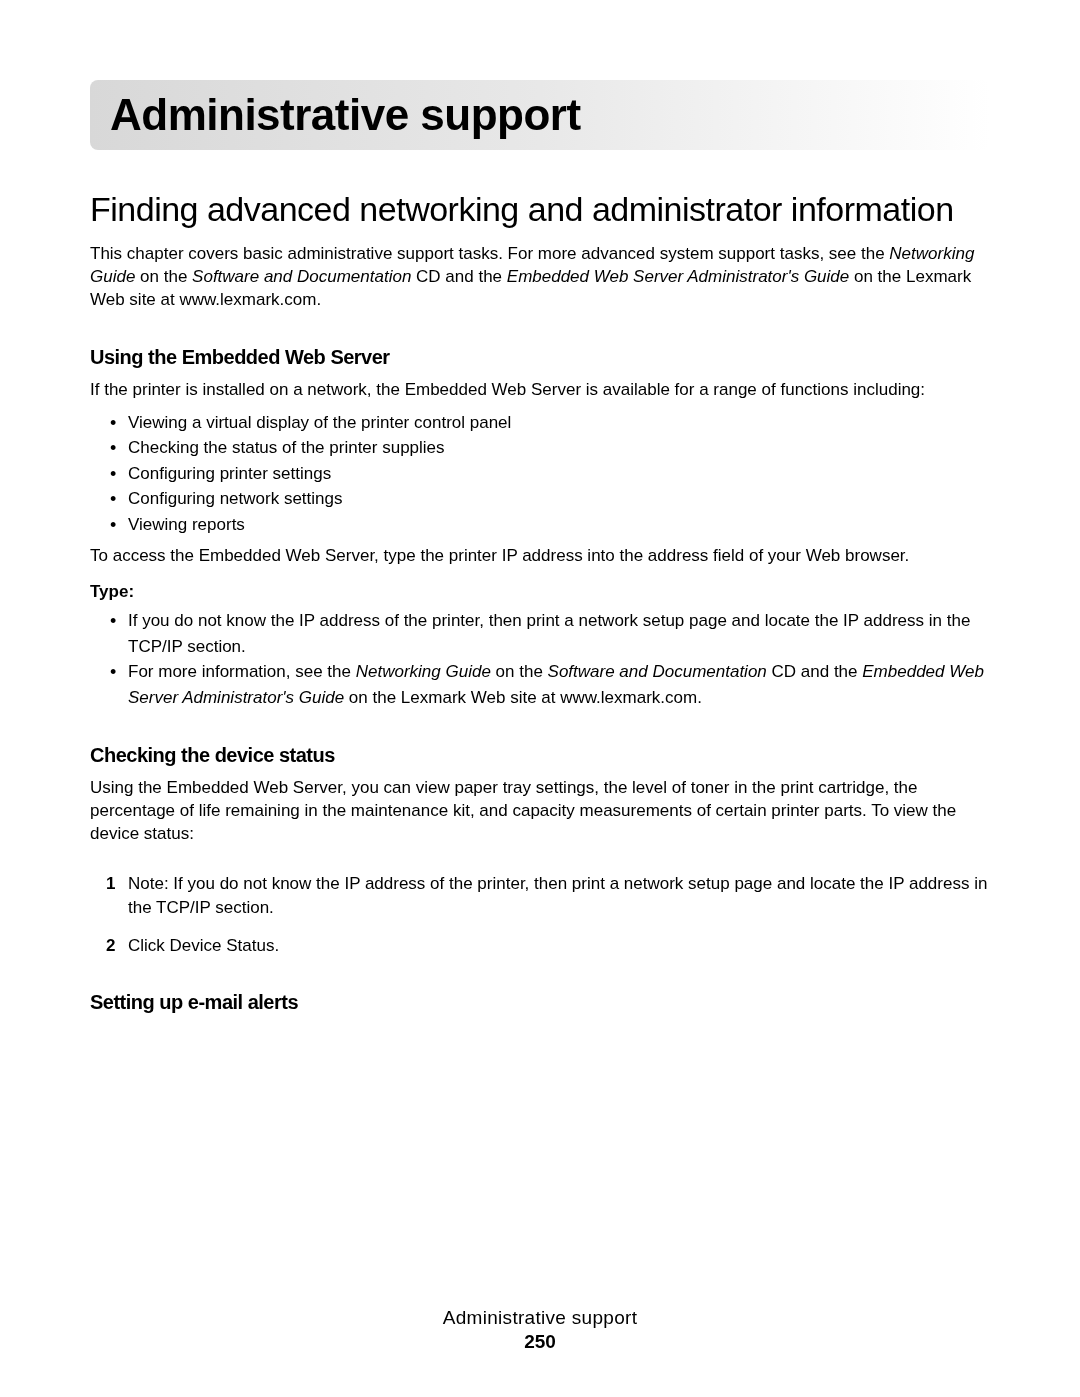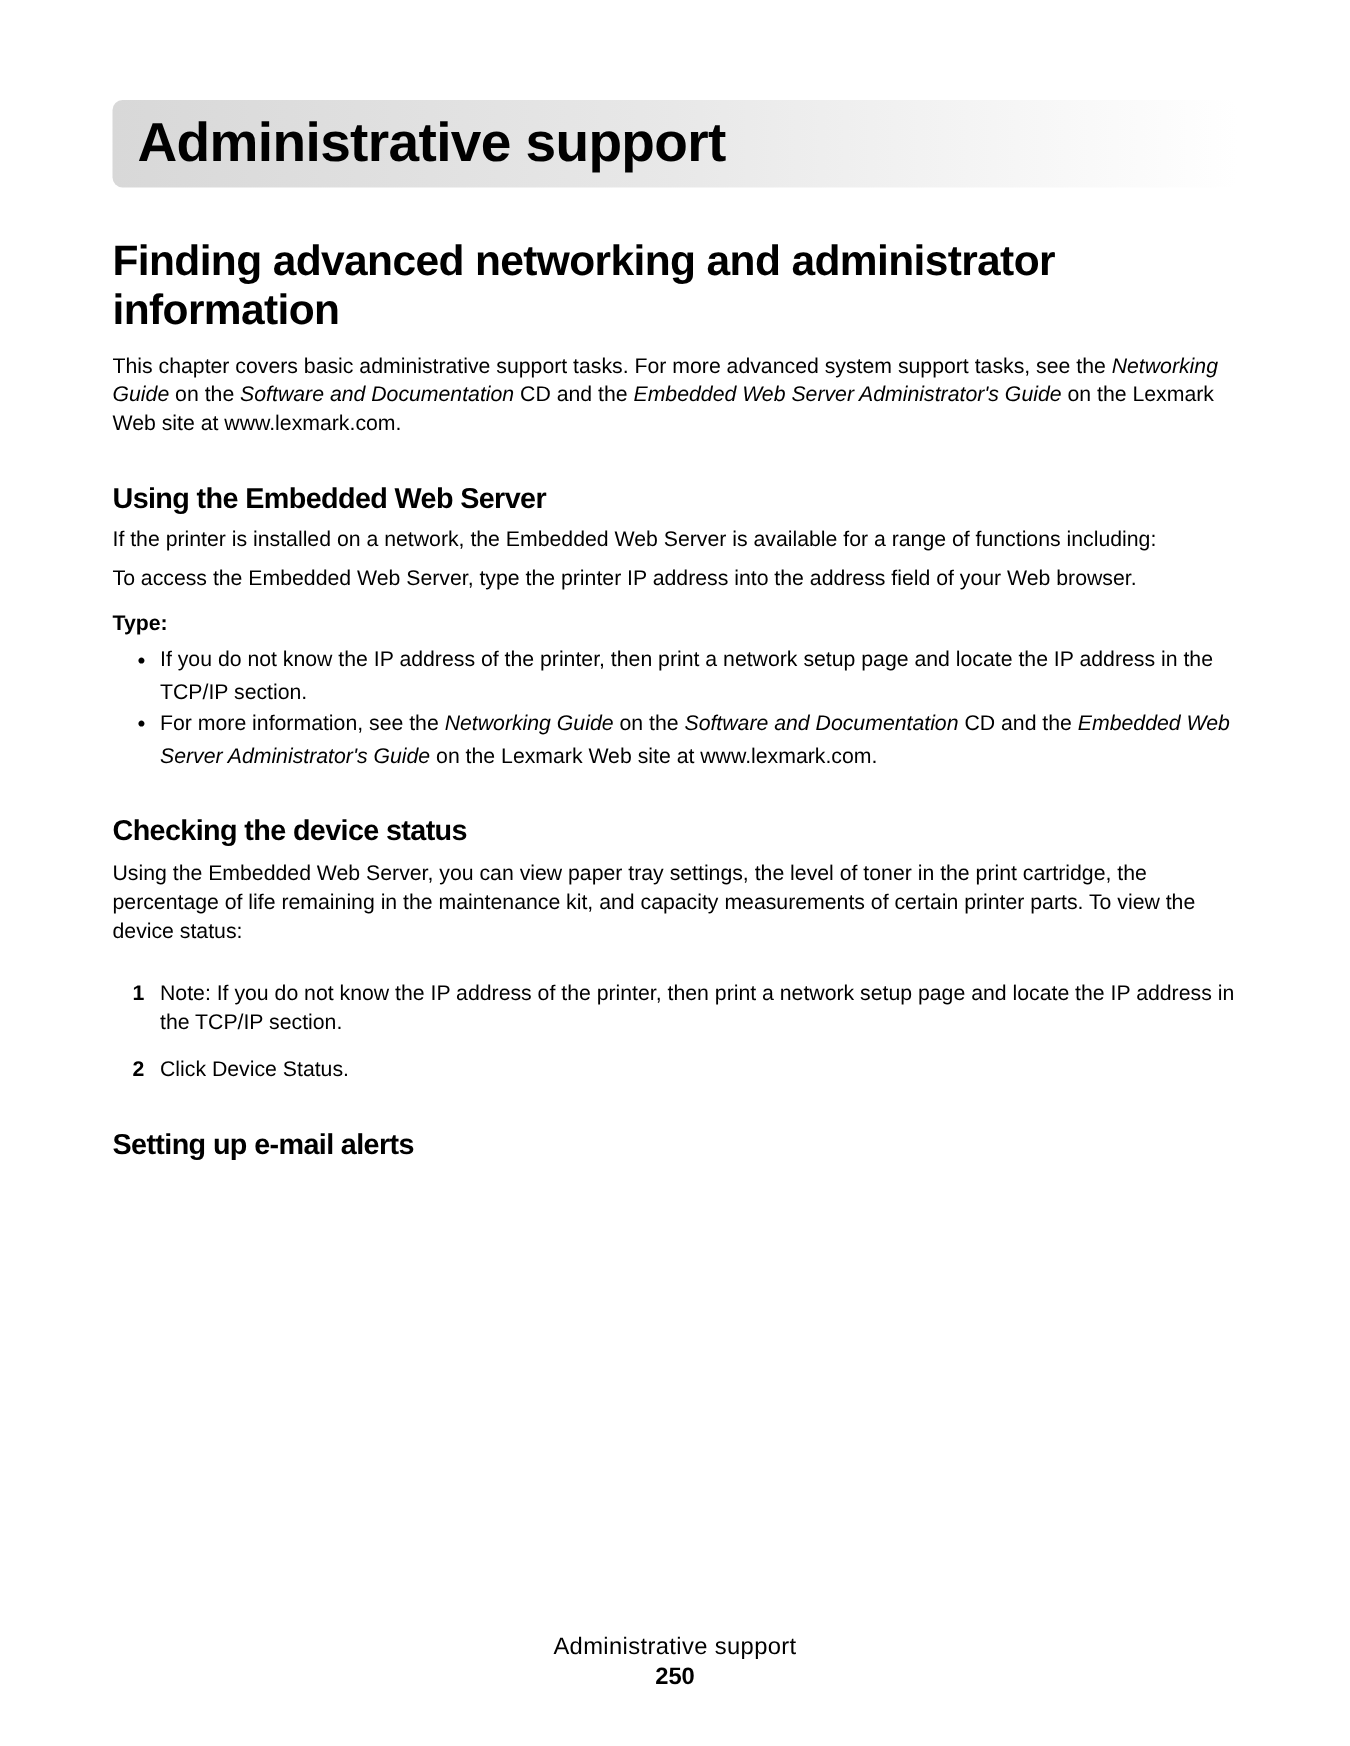--- a/index.html
+++ b/index.html
@@ -20,27 +20,27 @@
     padding: 10px 20px;
     margin-bottom: 40px;
   }
   .chapter-title {
     font-size: 44px;
     font-weight: 800;
     letter-spacing: -0.5px;
   }
   .section-h2 {
     font-size: 34px;
-    font-weight: 700;
+    font-weight: 400;
     line-height: 1.15;
     margin-bottom: 14px;
     letter-spacing: -0.5px;
   }
   .section-h3 {
-    font-size: 23px;
+    font-size: 20px;
     font-weight: 800;
     line-height: 1.15;
     margin-top: 34px;
     margin-bottom: 10px;
     letter-spacing: -0.5px;
   }
   .body-p {
     font-size: 17px;
     line-height: 1.35;
     margin-bottom: 8px;
@@ -118,20 +118,27 @@
     <div class="chapter-title">Administrative support</div>
   </div>
 
   <h2 class="section-h2">Finding advanced networking and administrator information</h2>
   <p class="body-p">
     <span>This chapter covers basic administrative support tasks. For more advanced system support tasks, see the </span><span class="italic">Networking Guide</span><span> on the </span><span class="italic">Software and Documentation</span><span> CD and the </span><span class="italic">Embedded Web Server Administrator's Guide</span><span> on the Lexmark Web site at </span><span class="bold">www.lexmark.com</span><span>.</span>
   </p>
 
   <h2 class="section-h3">Using the Embedded Web Server</h2>
   <p class="body-p">If the printer is installed on a network, the Embedded Web Server is available for a range of functions including:</p>
+  <ul class="bullets">
+    <li>Viewing a virtual display of the printer control panel</li>
+    <li>Checking the status of the printer supplies</li>
+    <li>Configuring printer settings</li>
+    <li>Configuring network settings</li>
+    <li>Viewing reports</li>
+  </ul>
   <p class="body-p">To access the Embedded Web Server, type the printer IP address into the address field of your Web browser.</p>
 
   <div class="notes-label">Type:</div>
   <ul class="bullets">
     <li>If you do not know the IP address of the printer, then print a network setup page and locate the IP address in the TCP/IP section.</li>
     <li>
       <span>For more information, see the </span><span class="italic">Networking Guide</span><span> on the </span><span class="italic">Software and Documentation</span><span> CD and the </span><span class="italic">Embedded Web Server Administrator's Guide</span><span> on the Lexmark Web site at </span><span class="bold">www.lexmark.com</span><span>.</span>
     </li>
   </ul>
 

